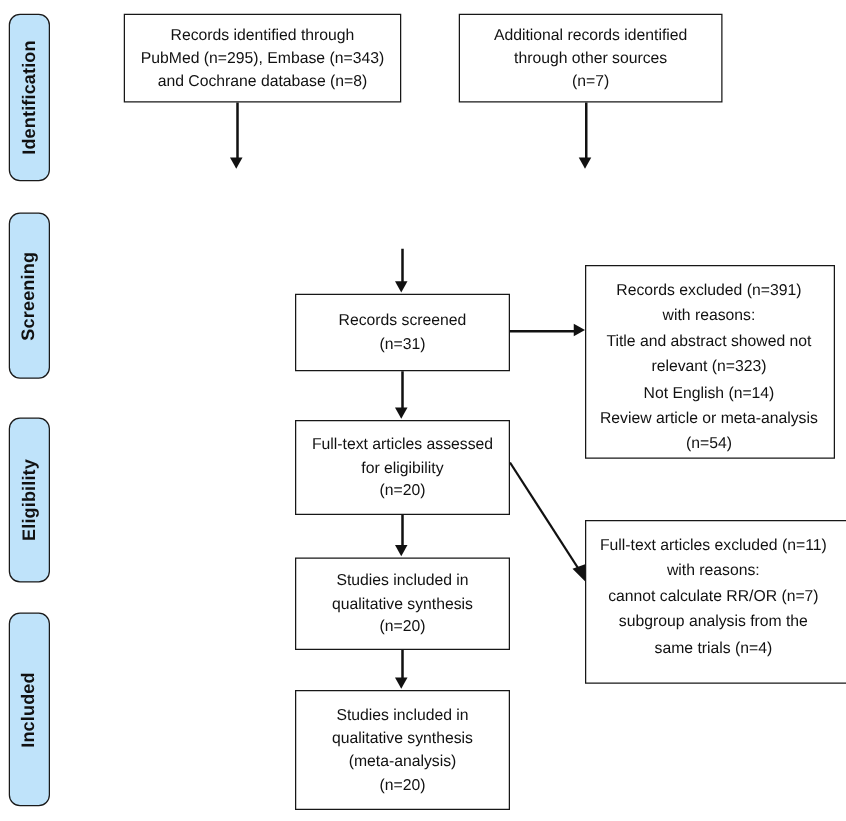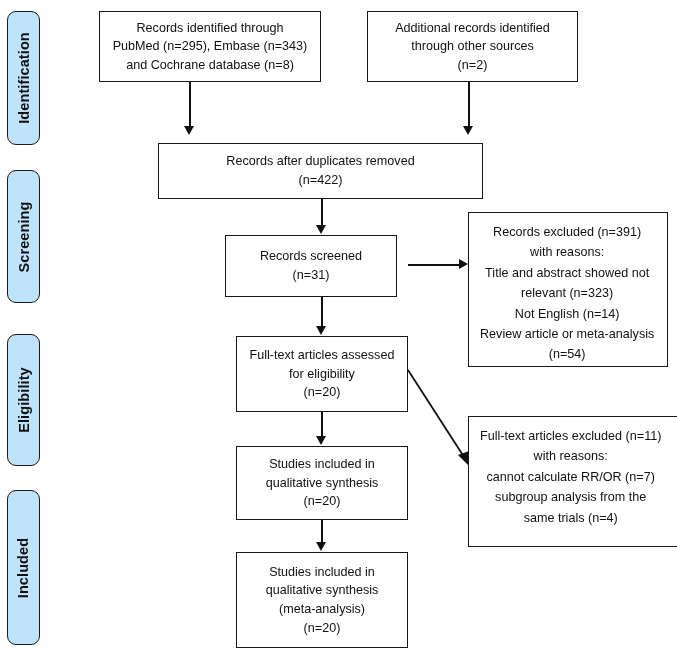--- a/index.html
+++ b/index.html
@@ -119,38 +119,34 @@
 
   <div class="flow-box" style="left:80px; top:11px; width:222px; height:71px;margin-left:19px;">
     <span class="box-text">Records identified through
 PubMed (n=295), Embase (n=343)
 and Cochrane database (n=8)</span>
   </div>
 
   <div class="flow-box" style="left:367px; top:11px; width:211px; height:71px;">
     <span class="box-text">Additional records identified
 through other sources
-(n=2)</span>
+(n=7)</span>
   </div>
 
   <div class="connector v-line" style="left:189px; top:82px; height:45px;"></div>
   <div class="arrow-down" style="left:184px; top:126px;"></div>
 
   <div class="connector v-line" style="left:468px; top:82px; height:45px;"></div>
   <div class="arrow-down" style="left:463px; top:126px;"></div>
 
-  <div class="flow-box" style="left:158px; top:143px; width:325px; height:56px;">
-    <span class="box-text">Records after duplicates removed
-(n=422)</span>
-  </div>
 
   <div class="connector v-line" style="left:321px; top:199px; height:27px;"></div>
   <div class="arrow-down" style="left:316px; top:225px;"></div>
 
-  <div class="flow-box" style="left:225px; top:235px; width:172px; height:62px;">
+  <div class="flow-box" style="left:236px; top:235px; width:172px; height:62px;">
     <span class="box-text">Records screened
 (n=31)</span>
   </div>
 
   <div class="connector h-line" style="left:408px; top:264px; width:52px;"></div>
   <div class="arrow-right" style="left:459px; top:259px;"></div>
 
   <div class="flow-box left-align" style="left:468px; top:212px; width:200px; height:155px;">
     <span class="box-text">Records excluded (n=391)
 with reasons:

